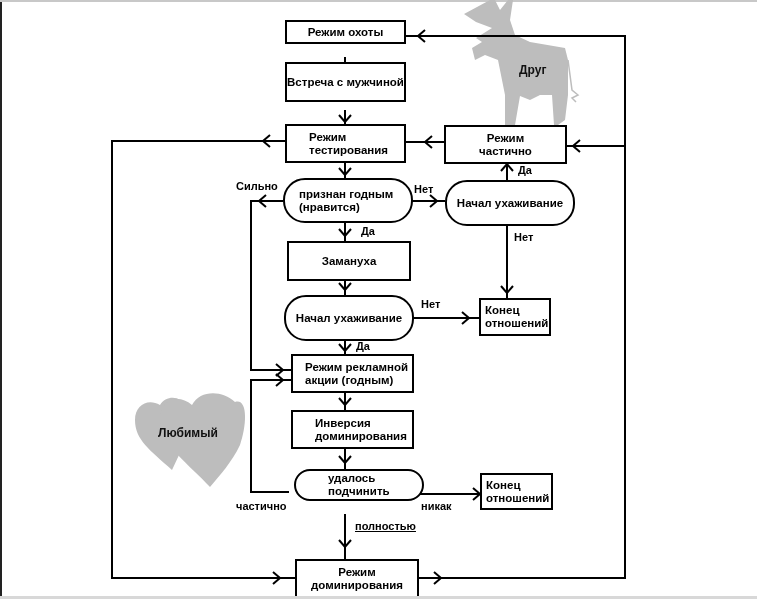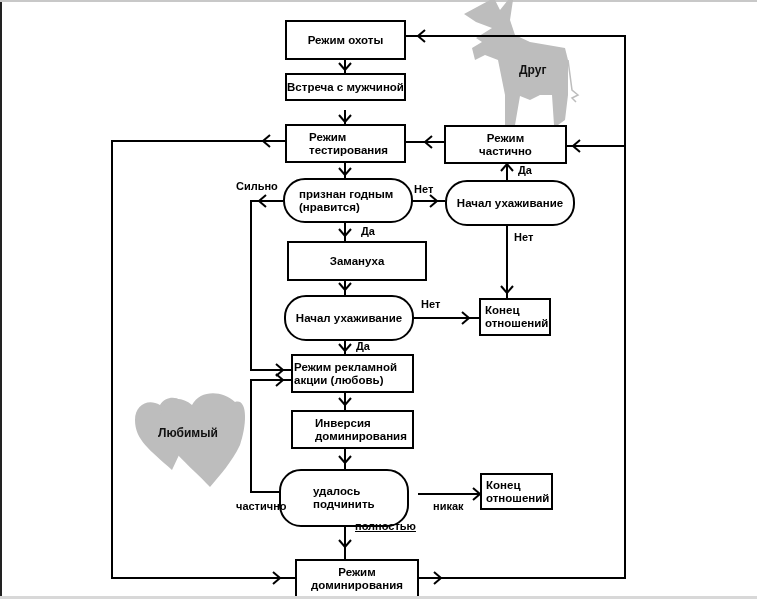--- a/index.html
+++ b/index.html
@@ -93,45 +93,45 @@
     <polyline points="276,364 283,370 276,376"></polyline>
     <polyline points="276,374 283,380 276,386"></polyline>
     <polyline points="273,572 280,578 273,584"></polyline>
     <polyline points="434,572 441,578 434,584"></polyline>
   </g>
 </svg>
 
 <div class="deco-text" style="left:519px;top:63px;">Друг</div>
 <div class="deco-text" style="left:158px;top:426px;">Любимый</div>
 
-<div class="node" style="left:285px;top:20px;width:121px;height:40px;">
+<div class="node" style="left:285px;top:20px;width:121px;height:24px;">
   <span>Режим охоты</span>
 </div>
-<div class="node" style="left:285px;top:73px;width:121px;height:28px;justify-content:center;">
+<div class="node" style="left:285px;top:62px;width:121px;height:40px;justify-content:center;">
   <span>Встреча с мужчиной</span>
 </div>
 <div class="node left" style="left:285px;top:124px;width:121px;height:39px;padding-left:22px;">
   <span><span>Режим</span><br><span>тестирования</span></span>
 </div>
 <div class="node pill left" style="left:283px;top:178px;width:130px;height:45px;padding-left:14px;">
   <span><span>признан годным</span><br><span>(нравится)</span></span>
 </div>
-<div class="node" style="left:287px;top:241px;width:140px;height:40px;">
+<div class="node" style="left:287px;top:241px;width:124px;height:40px;">
   <span>Замануха</span>
 </div>
 <div class="node pill" style="left:284px;top:295px;width:130px;height:46px;">
   <span>Начал ухаживание</span>
 </div>
-<div class="node left" style="left:291px;top:354px;width:123px;height:39px;padding-left:1px;">
-  <span><span>Режим рекламной</span><br><span>акции (любовь)</span></span>
+<div class="node left" style="left:291px;top:354px;width:123px;height:39px;padding-left:12px;">
+  <span><span>Режим рекламной</span><br><span>акции (годным)</span></span>
 </div>
 <div class="node left" style="left:291px;top:410px;width:123px;height:39px;padding-left:22px;">
   <span><span>Инверсия</span><br><span>доминирования</span></span>
 </div>
-<div class="node pill left" style="left:279px;top:469px;width:130px;height:58px;padding-left:32px;">
+<div class="node pill left" style="left:294px;top:469px;width:130px;height:32px;padding-left:32px;">
   <span><span>удалось</span><br><span>подчинить</span></span>
 </div>
 <div class="node" style="left:295px;top:559px;width:124px;height:40px;">
   <span><span>Режим</span><br><span>доминирования</span></span>
 </div>
 <div class="node" style="left:444px;top:125px;width:123px;height:39px;">
   <span><span>Режим</span><br><span>частично</span></span>
 </div>
 <div class="node pill" style="left:445px;top:180px;width:130px;height:46px;">
   <span>Начал ухаживание</span>
@@ -144,16 +144,16 @@
 </div>
 
 <div class="lbl" style="left:236px;top:180px;">Сильно</div>
 <div class="lbl" style="left:414px;top:183px;">Нет</div>
 <div class="lbl" style="left:361px;top:225px;">Да</div>
 <div class="lbl" style="left:518px;top:164px;">Да</div>
 <div class="lbl" style="left:514px;top:231px;">Нет</div>
 <div class="lbl" style="left:421px;top:298px;">Нет</div>
 <div class="lbl" style="left:356px;top:340px;">Да</div>
 <div class="lbl" style="left:236px;top:500px;">частично</div>
-<div class="lbl" style="left:433px;top:500px;">никак</div>
+<div class="lbl" style="left:421px;top:500px;">никак</div>
 <div class="lbl" style="left:355px;top:520px;text-decoration:underline;">полностью</div>
 
 <div class="bottombar"></div>
 
 </body></html>

